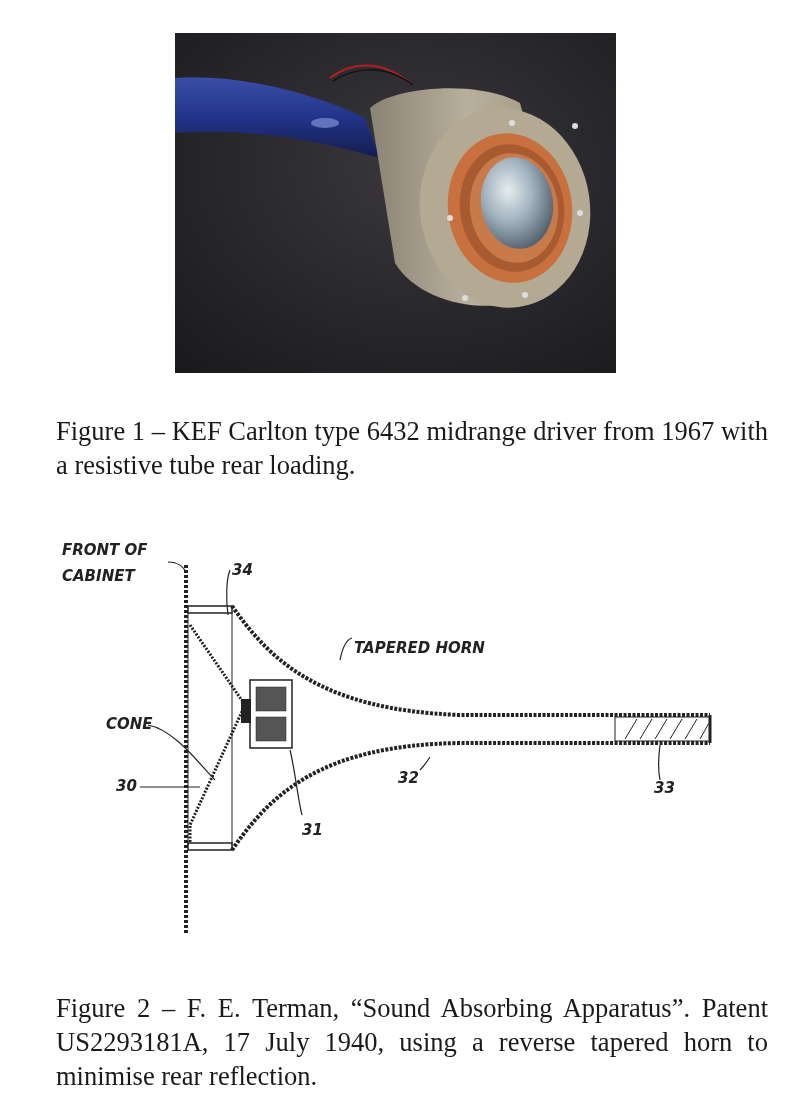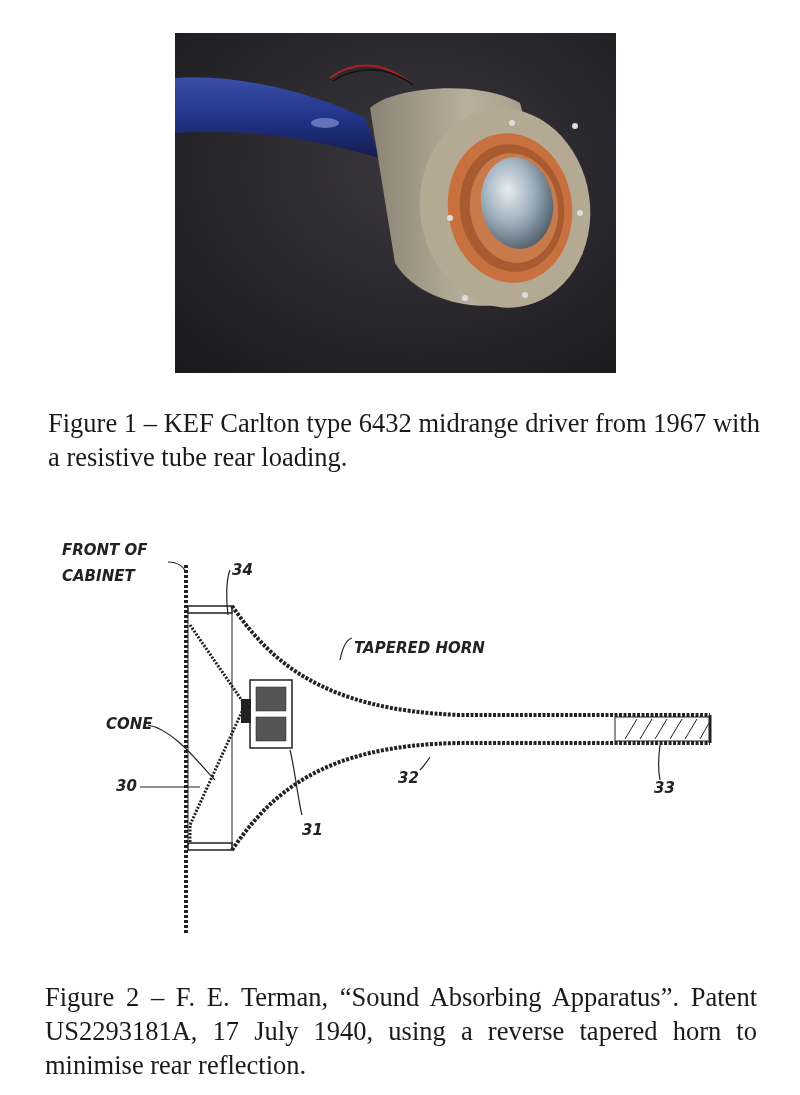--- a/index.html
+++ b/index.html
@@ -62,21 +62,21 @@
 
     <circle cx="337" cy="90" r="3" fill="#ddd"></circle>
     <circle cx="400" cy="93" r="3" fill="#ddd"></circle>
     <circle cx="275" cy="185" r="3" fill="#ddd"></circle>
     <circle cx="405" cy="180" r="3" fill="#ddd"></circle>
     <circle cx="290" cy="265" r="3" fill="#ddd"></circle>
     <circle cx="350" cy="262" r="3" fill="#ddd"></circle>
   </svg>
 </div>
 
-<p class="caption cap1" style="margin:8px">Figure 1 – KEF Carlton type 6432 midrange driver from 1967 with a resistive tube rear loading.</p>
+<p class="caption cap1" style="margin:16px">Figure 1 – KEF Carlton type 6432 midrange driver from 1967 with a resistive tube rear loading.</p>
 
 <div class="diagram">
   <svg width="720" height="420" viewBox="0 0 720 420">
     <g stroke="#222" fill="none" stroke-width="2">
 
       <line x1="146" y1="40" x2="146" y2="410" stroke-width="4" stroke-dasharray="3 2"></line>
 
       <line x1="148" y1="88" x2="148" y2="320" stroke-width="1"></line>
       <line x1="192" y1="88" x2="192" y2="320" stroke-width="1"></line>
 
@@ -115,13 +115,13 @@
     <text class="lbl" x="192" y="50">34</text>
     <text class="lbl" x="314" y="128">TAPERED HORN</text>
     <text class="lbl" x="66" y="204">CONE</text>
     <text class="lbl" x="76" y="266">30</text>
     <text class="lbl" x="262" y="310">31</text>
     <text class="lbl" x="358" y="258">32</text>
     <text class="lbl" x="614" y="268">33</text>
   </svg>
 </div>
 
-<p class="caption cap2" style="margin:5px">Figure 2 – F. E. Terman, “Sound Absorbing Apparatus”. Patent US2293181A, 17 July 1940, using a reverse tapered horn to minimise rear reflection.</p>
+<p class="caption cap2" style="margin:16px">Figure 2 – F. E. Terman, “Sound Absorbing Apparatus”. Patent US2293181A, 17 July 1940, using a reverse tapered horn to minimise rear reflection.</p>
 
 </body></html>

